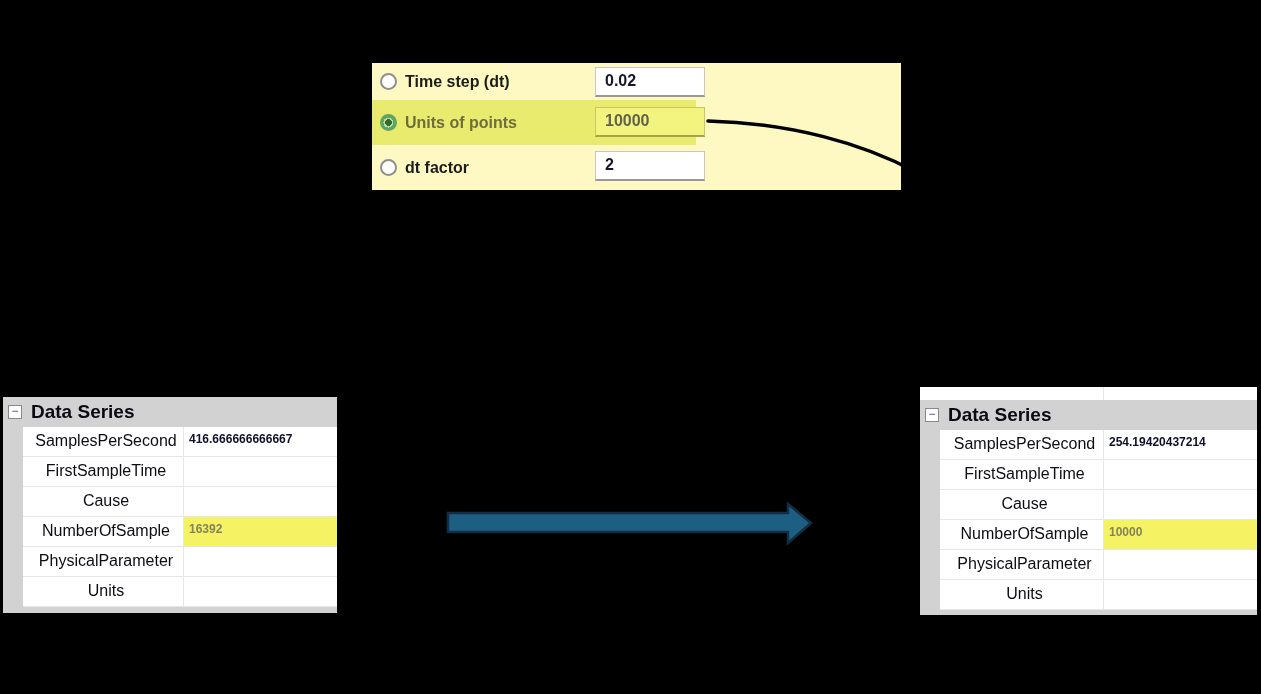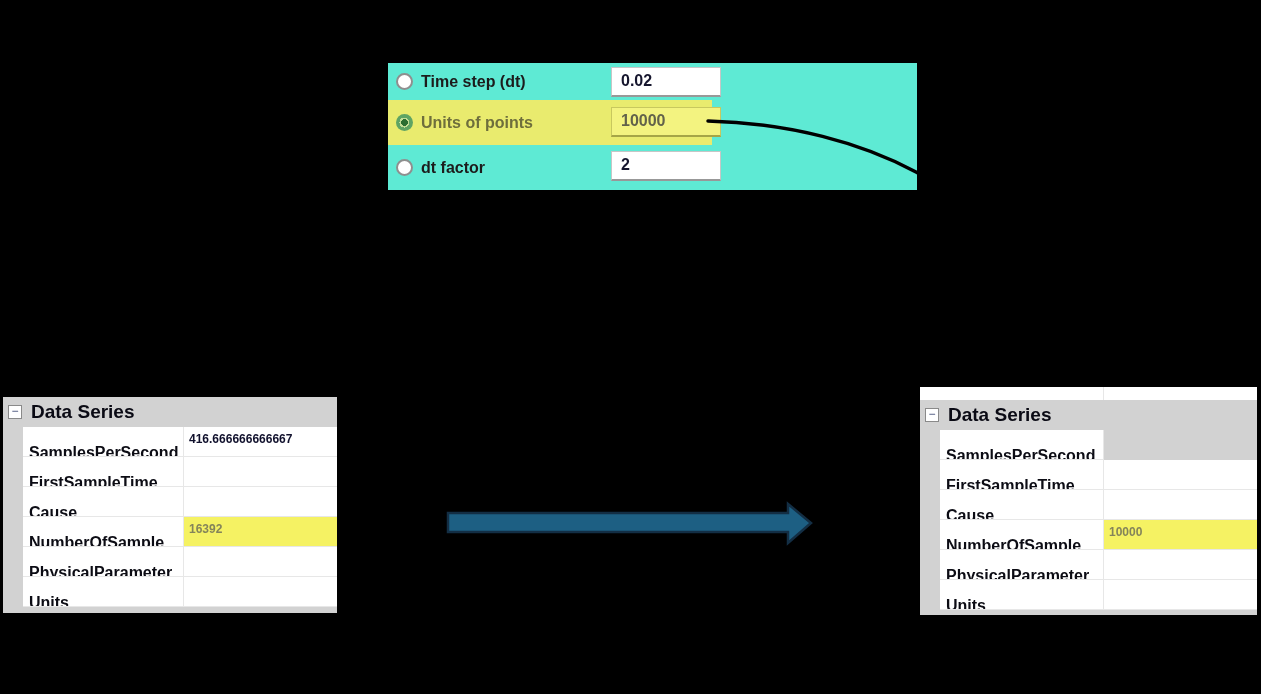--- a/index.html
+++ b/index.html
@@ -4,22 +4,22 @@
 <style>
   html,body { margin:0; padding:0; }
   body { font-family: "Liberation Sans", sans-serif; }
   #canvas {
     position:relative; width:1261px; height:694px;
     background:#000; overflow:hidden;
   }
 
   
   .dialog {
-    position:absolute; left:388px; top:63px; width:529px; height:127px;
-    background:#5eead4;
+    position:absolute; left:372px; top:63px; width:529px; height:127px;
+    background:#fef9c3;
   }
   .dlg-row { position:relative; width:100%; }
   .dlg-row.r1 { height:37px; }
   .dlg-row.r2 { height:45px; }
   .dlg-row.r3 { height:45px; }
   .row-highlight {
     position:absolute; left:0; top:0; height:100%; width:324px;
     background:#e9eb6e;
   }
   .dlg-left {
@@ -69,22 +69,22 @@
     width:14px; height:14px; box-sizing:border-box; background:#fff;
     border:1px solid #8a8a8a; color:#44507a; font-size:12px; line-height:11px;
     text-align:center; flex:0 0 auto;
   }
   .pg-title { font-size:19px; font-weight:700; color:#0a0a14; }
   .pg-row { height:30px; display:flex; }
   .pg-gutter { width:20px; background:#d2d2d2; flex:0 0 auto; }
   .pg-label {
     width:161px; box-sizing:border-box; background:#fff;
     border-right:1px solid #e7e7e7; border-bottom:1px solid #e7e7e7;
-    font-size:16px; font-weight:700; color:#0c0c14;
-    padding:17px 0 0 6px; white-space:nowrap; overflow:hidden;
+    font-size:16px; font-weight:400; color:#0c0c14;
+    padding:5px 0 0 6px; white-space:nowrap; overflow:hidden;text-align:center;
   }
   .pgrid.right .pg-label { width:164px; }
   .pg-value {
     flex:1; box-sizing:border-box; background:#fff;
     border-bottom:1px solid #e7e7e7;
     font-size:12px; font-weight:600; color:#10102c;
     padding:5px 0 0 5px; white-space:nowrap; overflow:hidden;
   }
   .pg-value.hl { background:#f5f263; color:#84845a; }
   .pg-bottom { height:5px; background:#d2d2d2; }
@@ -173,20 +173,21 @@
       <div class="s-label"></div>
       <div class="s-value"></div>
     </div>
     <div class="pg-header">
       <span class="collapse-box">−</span>
       <span class="pg-title">Data Series</span>
     </div>
     <div class="pg-row">
       <div class="pg-gutter"></div>
       <div class="pg-label">SamplesPerSecond</div>
+      <div class="pg-value">254.19420437214</div>
     </div>
     <div class="pg-row">
       <div class="pg-gutter"></div>
       <div class="pg-label">FirstSampleTime</div>
       <div class="pg-value"></div>
     </div>
     <div class="pg-row">
       <div class="pg-gutter"></div>
       <div class="pg-label">Cause</div>
       <div class="pg-value"></div>

